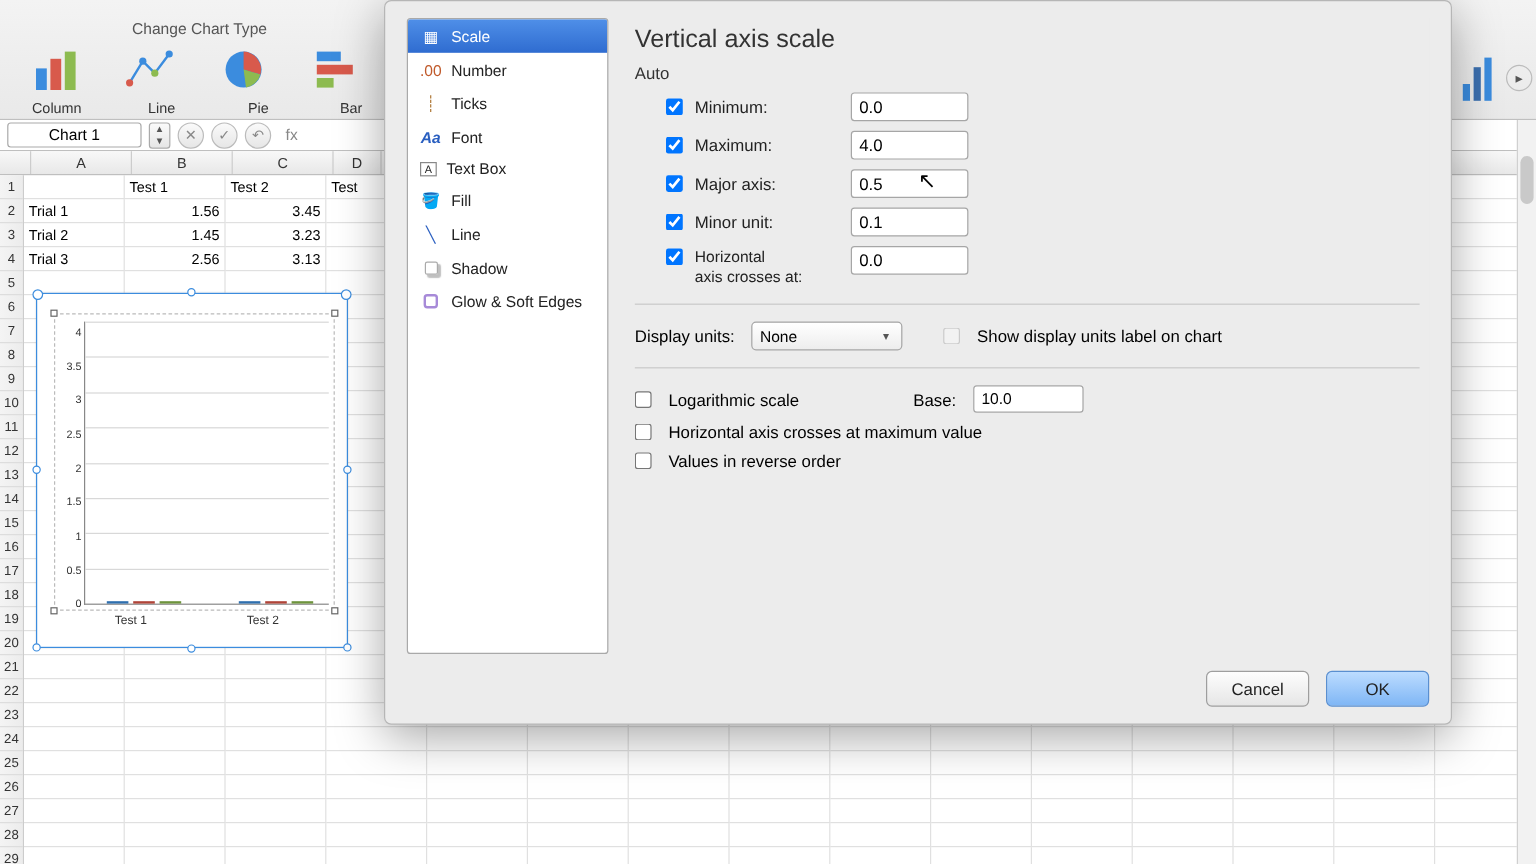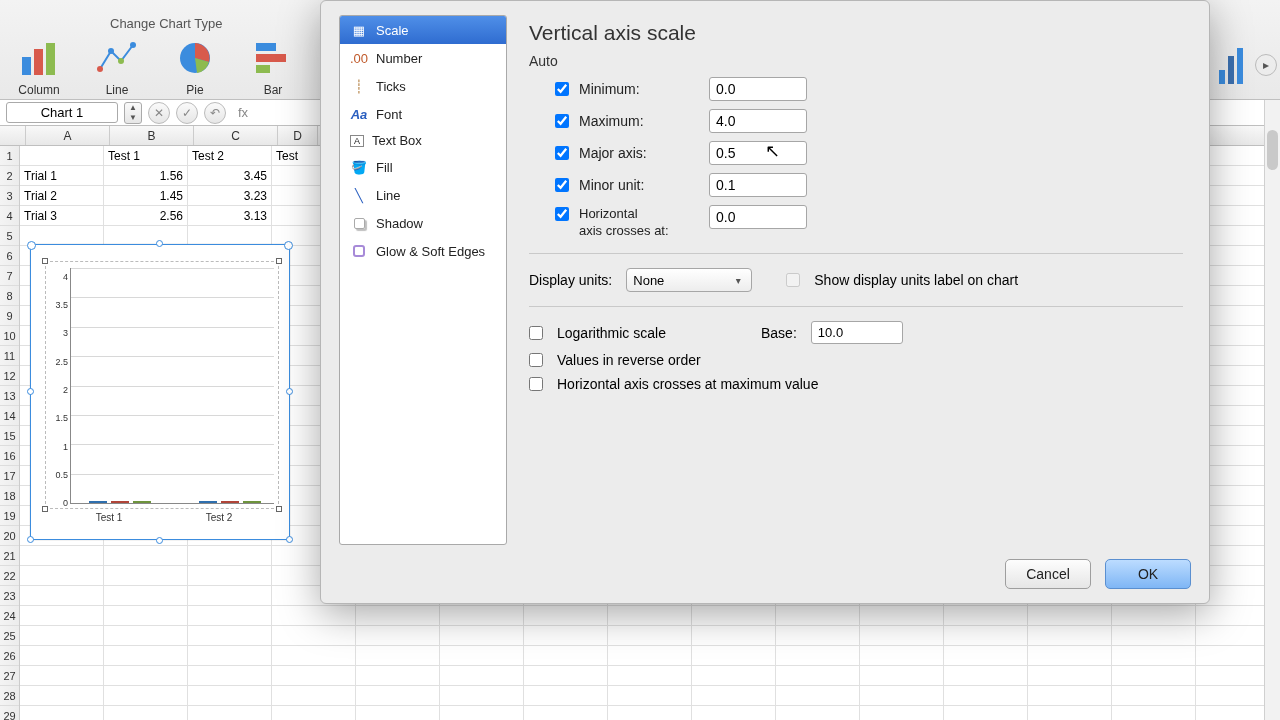--- a/index.html
+++ b/index.html
@@ -1,21 +1,21 @@
 <!DOCTYPE html>
 <html><head>
 <meta charset="utf-8">
 <style>
 * { box-sizing: border-box; margin: 0; padding: 0; font-family: "Lucida Grande", "Helvetica Neue", Arial, sans-serif; font-size: 13px; }
 body { background: #fff; width: 1280px; height: 720px; overflow: hidden; position: relative; }
 
 
 .ribbon { display: flex; align-items: flex-end; gap: 20px; padding: 4px 0 2px 10px; background: linear-gradient(#f3f3f3, #e9e9e9); height: 100px; border-bottom: 1px solid #bfbfbf; }
 .ribbon .group-title { position: absolute; top: 16px; left: 110px; color: #555; font-size: 13px; }
-.ribbon-item { display: flex; flex-direction: column; align-items: center; gap: 4px; min-width: 58px; }
+.ribbon-item { display: flex; flex-direction: column; align-items: flex-end; gap: 4px; min-width: 58px; }
 .ribbon-item .ic { width: 42px; height: 42px; display: flex; align-items: center; justify-content: center; }
 .ribbon-item span { color: #333; font-size: 12px; }
 
 
 .fxbar { display: flex; align-items: center; gap: 6px; height: 26px; border-bottom: 1px solid #bfbfbf; padding: 0 6px; background: #fff; }
 .namebox { width: 112px; background: #fff; border: 1px solid #aaa; border-radius: 3px; text-align: center; font-size: 13px; padding: 2px 4px; }
 .stepper { width: 18px; height: 22px; border: 1px solid #aaa; border-radius: 3px; background: linear-gradient(#fafafa,#e6e6e6); display: flex; flex-direction: column; }
 .stepper div { flex: 1; text-align: center; font-size: 8px; line-height: 10px; color: #555; }
 .fxbar .btn { width: 22px; height: 22px; border-radius: 11px; border: 1px solid #bbb; background: linear-gradient(#fafafa,#e6e6e6); display: flex; align-items: center; justify-content: center; color: #888; font-size: 12px; }
 
@@ -856,25 +856,25 @@
       <hr class="hr">
 
       <div class="row-inline">
         <input type="checkbox" class="chk" style="">
         <label style="width:190px">Logarithmic scale</label>
         <label>Base:</label>
         <input type="text" style="width: 92px; padding: 3px 6px; border: 1px solid rgb(166, 166, 166); border-radius: 3px;" value="10.0">
       </div>
       <div class="row-inline">
         <input type="checkbox" class="chk" style="">
-        <label>Values in reverse order</label>
+        <label>Horizontal axis crosses at maximum value</label>
       </div>
       <div class="row-inline">
         <input type="checkbox" class="chk" style="">
-        <label>Horizontal axis crosses at maximum value</label>
+        <label>Values in reverse order</label>
       </div>
     </div>
   </div>
   <div class="buttons">
     <button class="btn-osx">Cancel</button>
     <button class="btn-osx primary">OK</button>
   </div>
 </div>
 
 <div class="cursor">↖</div>

